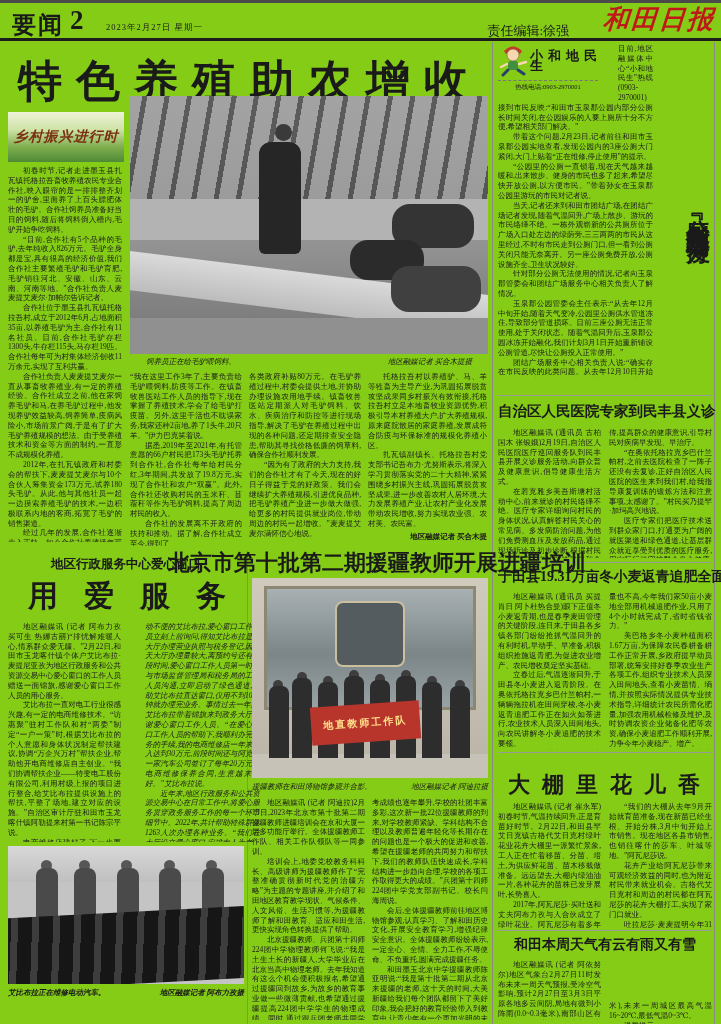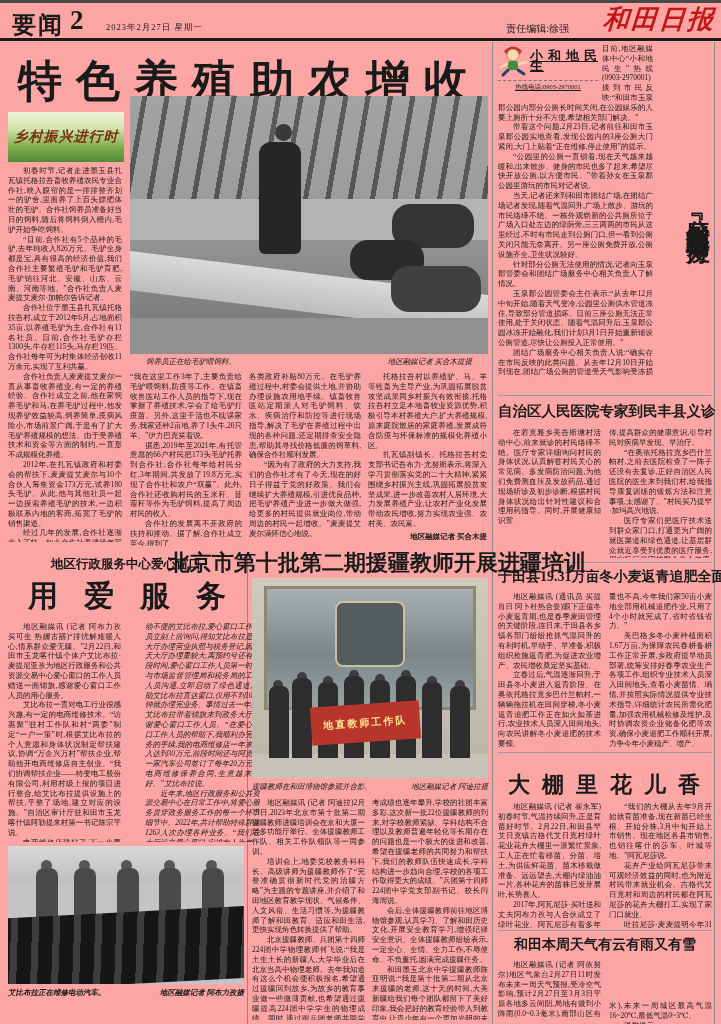--- a/index.html
+++ b/index.html
@@ -1,28 +1,28 @@
 <!DOCTYPE html>
 <html><head>
 <meta charset="utf-8">
 <style>
   * { box-sizing: border-box; margin: 0; padding: 0; }
   html,body { background:#e8e8e4; }
   .page {
     position: relative; width: 721px; height: 1024px; margin: 0 auto;
-    background: #fca5a5; overflow: hidden;
+    background: #84cc16; overflow: hidden;
     font-family: "Liberation Serif", "DejaVu Serif", serif;
     color: #1a1a1a;
   }
   .scan-strip { position:absolute; left:0; top:0; width:721px; height:3px; background:#4a4a4a; }
   
   .sec-label { position:absolute; left:12px; top:9px; font-size:24px; font-weight:900; letter-spacing:2px; }
   .page-no  { position:absolute; left:70px; top:5px; font-size:27px; font-weight:900; }
   .date-line{ position:absolute; left:106px; top:22px; font-size:8.5px; letter-spacing:1px; }
-  .editor-line{ position:absolute; right:152px; top:22px; font-size:10px; }
+  .editor-line{ position:absolute; right:152px; top:22px; font-size:13px; }
   .masthead { position:absolute; right:6px; top:2px; font-size:26px; font-weight:900; font-style:italic;
               letter-spacing:2px; color:#c01818; transform:skewX(-4deg); }
   .head-rule{ position:absolute; left:0; top:38px; width:721px; height:3px; background:#1c1c1c; }
   
   .col { position:absolute; overflow:hidden; font-size:7.5px; line-height:9.8px; text-align:justify; }
   .col p { text-indent:2em; }
   .col p.cont { text-indent:0; }
   .byline { text-align:right; font-weight:bold; margin-top:2px; text-indent:0 !important; }
   .kicker { position:absolute; text-align:center; font-weight:bold; }
   .hl { position:absolute; text-align:center; font-weight:900; white-space:nowrap; }
@@ -45,21 +45,21 @@
   .pm-trough { position:absolute; left:-8%; bottom:16%; width:120%; height:15%;
     background:linear-gradient(#dadada,#bcbcbc); transform:rotate(7deg); }
   .pm-floor { position:absolute; left:0; bottom:0; width:100%; height:14%; background:#909090; }
   .pm-man { position:absolute; left:36%; top:18%; width:42px; height:112px; background:#262626; border-radius:12px 12px 6px 6px; }
   .pm-head { position:absolute; left:40.5%; top:11%; width:17px; height:17px; border-radius:50%; background:#3a3a3a; }
   .pm-donkey { position:absolute; background:#343434; border-radius:18px; }
   .pm-d1 { right:4%;  top:42%; width:82px; height:44px; }
   .pm-d2 { right:18%; top:56%; width:74px; height:40px; background:#2b2b2b; }
   .pm-d3 { right:2%;  top:66%; width:90px; height:46px; background:#404040; }
   
-  .minsheng-logo { float:left; width:100px; height:56px; margin:0 4px 2px 0;text-decoration:underline; }
+  .minsheng-logo { float:left; width:100px; height:56px; margin:0 20px 2px 0; }
   .logo-row { display:flex; align-items:center; gap:2px; }
   .logo-title { font-size:13px; font-weight:900; letter-spacing:1px; }
   .logo-hotline { font-size:6.5px; border-top:1px dashed #777; margin-top:2px; padding-top:1px; text-align:center; }
   .vertical-hl { position:absolute; left:656px; top:46px; width:58px; height:346px;
     writing-mode:vertical-rl; font-size:24px; font-weight:900; letter-spacing:2px; text-align:center; }
   
   .photo-service { left:8px; top:846px; width:236px; height:138px; background:#c4c4c4; }
   .ps-sky { position:absolute; left:0; top:0; width:100%; height:26%; background:linear-gradient(#d8d8d8,#bfbfbf); }
   .ps-person { position:absolute; top:16%; width:22px; height:52px; background:#4a4a4a; border-radius:8px 8px 0 0; }
   .ps-head { position:absolute; width:11px; height:11px; border-radius:50%; background:#565656; top:10%; }
@@ -164,20 +164,21 @@
         <p>玉泉郡公园管委会主任表示:“从去年12月中旬开始,随着天气变冷,公园里公厕供水管道冻住,导致部分管道损坏。目前三座公厕无法正常使用,处于关闭状态。随着气温回升后,玉泉郡公园冰冻开始融化,我们计划3月1日开始重新铺设公厕管道,尽快让公厕投入正常使用。”</p>
         <p>团结广场服务中心相关负责人说:“确实存在市民反映的此类问题。从去年12月10日开始到现在,团结广场公厕的管道受天气影响受冻损坏,只有一座公厕正常开放使用。团结广场服务中心已经开始维修损坏的管道,目前冻住的管道一部分已维修,将于3月1日之前开放公厕,为市民休闲娱乐提供便利。”</p>
       </div>
 
   </div>
   <div class="vertical-hl">公厕『方便』为啥不方便?</div>
 
   <div class="hrule" style="left:498px; top:395px; width:214px;"></div>
   <div class="hl" style="left:498px; top:402px; width:214px; font-size:14.5px;">自治区人民医院专家到民丰县义诊</div>
   <div class="col" style="left:498px; top:428px; width:103px; height:130px;">
+      <p>地区融媒讯 (通讯员 古柏国木 张银娥)2月19日,自治区人民医院医疗巡回服务队到民丰县开展义诊服务活动,向群众普及健康意识,倡导健康生活方式。</p>
       <p>在若克雅乡美吾斯塘村活动中心,前来就诊的村民络绎不绝。医疗专家详细询问村民的身体状况,认真解答村民关心的常见病、多发病防治问题,为他们免费测血压及发放药品,通过现场听诊及初步诊断,根据村民身体状况给出针对性建议和合理用药指导。同时,开展健康知识宣</p>
     </div>
   <div class="col" style="left:609px; top:428px; width:103px; height:130px;">
       <p class="cont">传,提高群众的健康意识,引导村民对疾病早发现、早治疗。</p>
       <p>“在奥依托格拉克乡巴什兰帕村,之前去医院检查了一阵子还没有去复诊,正好自治区人民医院的医生来到我们村,给我指导康复训练的锻炼方法和注意事项,太感谢了。”村民买乃提罕·加玛高兴地说。</p>
       <p>医疗专家们把医疗技术送到群众家门口,打通更为广阔的就医渠道和绿色通道,让基层群众就近享受到优质的医疗服务,用实际行动守护群众身心健康,受到基层群众广泛好评。</p>
     </div>
 
   <div class="hrule" style="left:498px; top:562px; width:214px;"></div>
   <div class="hl" style="left:498px; top:568px; width:214px; font-size:14px;">于田县19.31万亩冬小麦返青追肥全面铺开</div>

